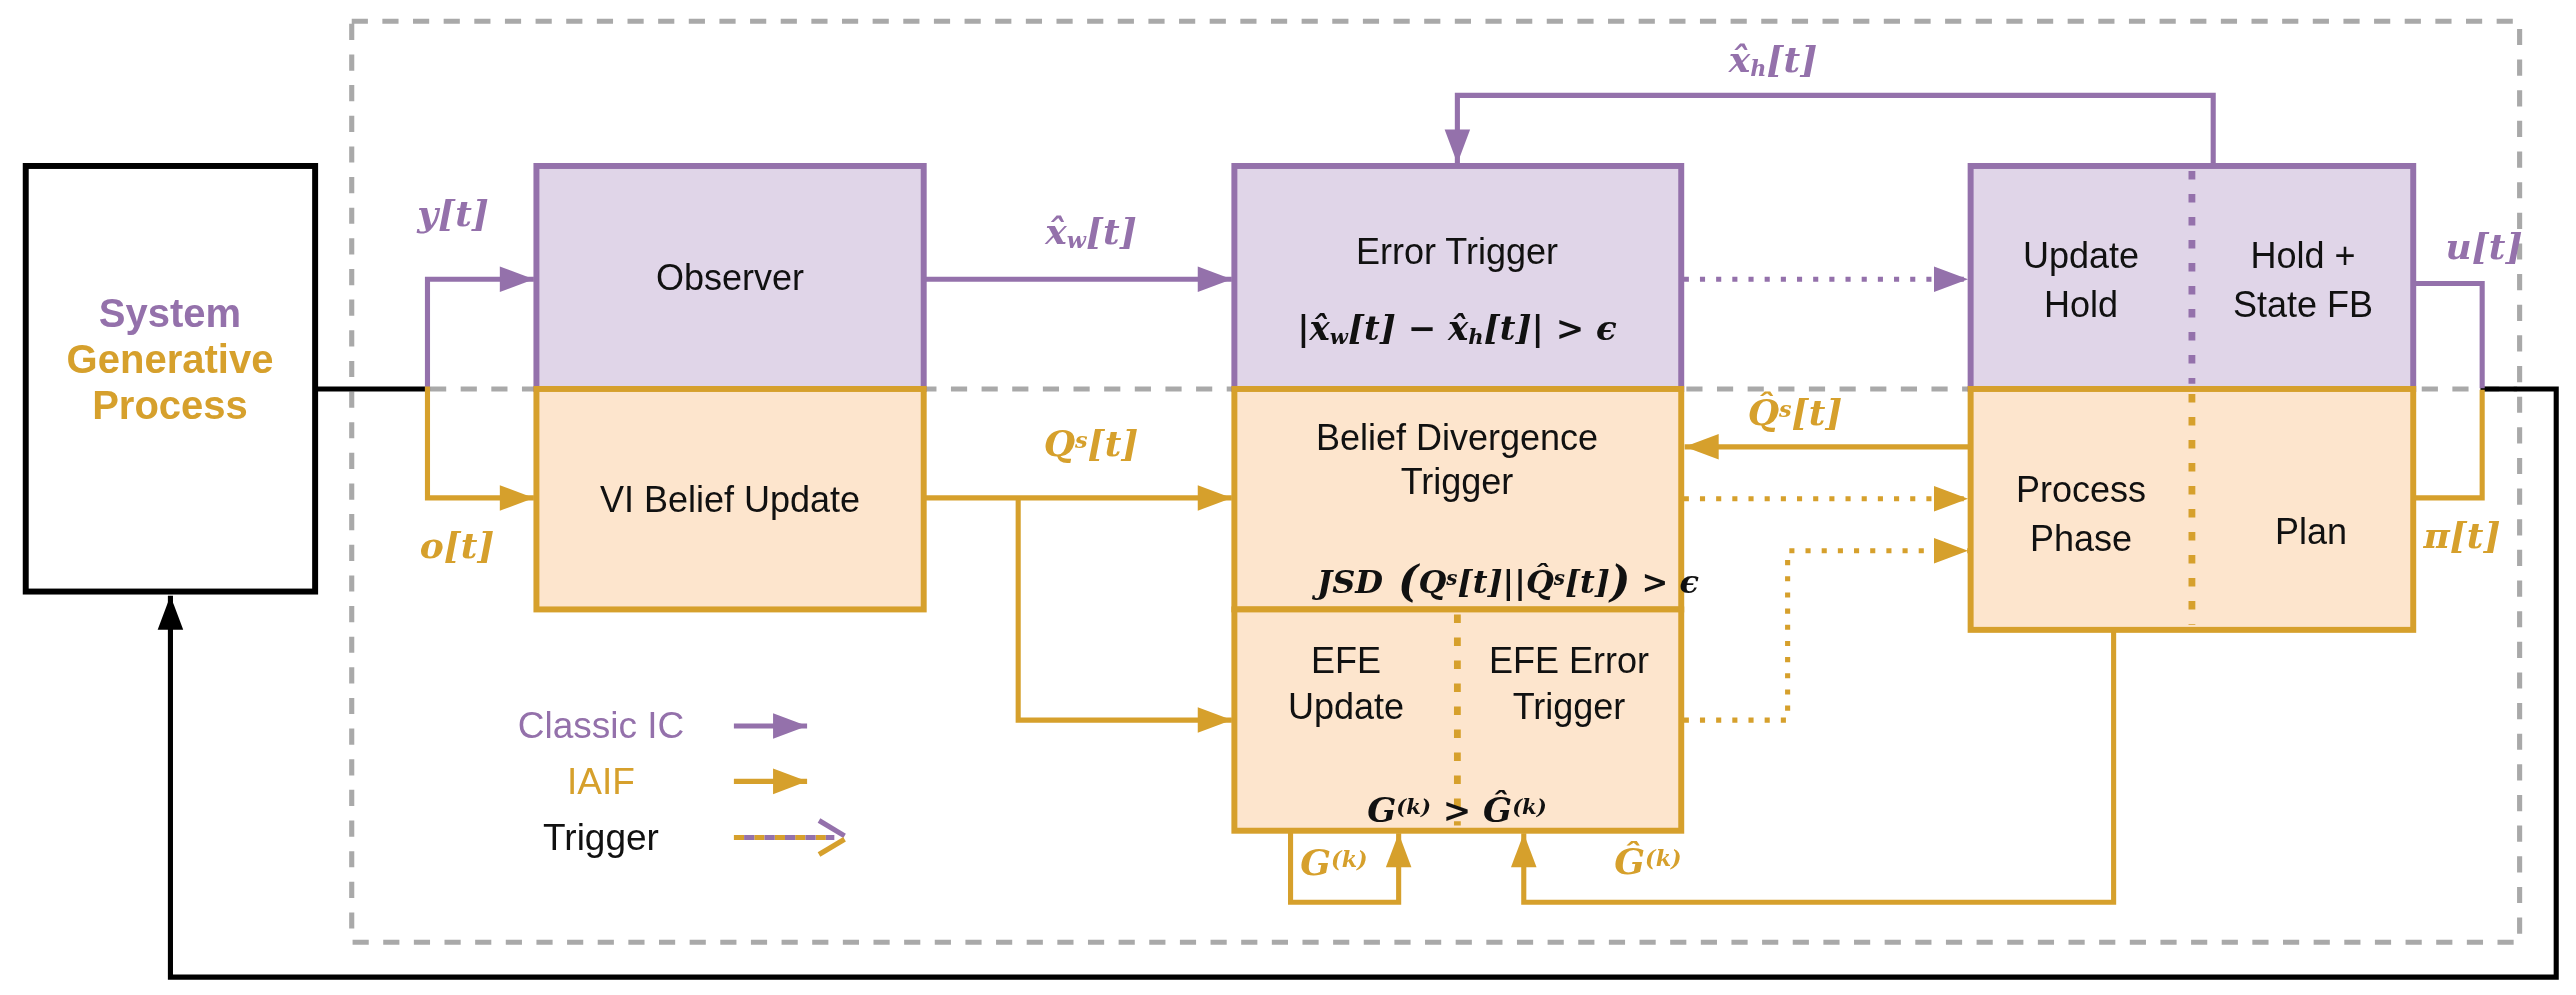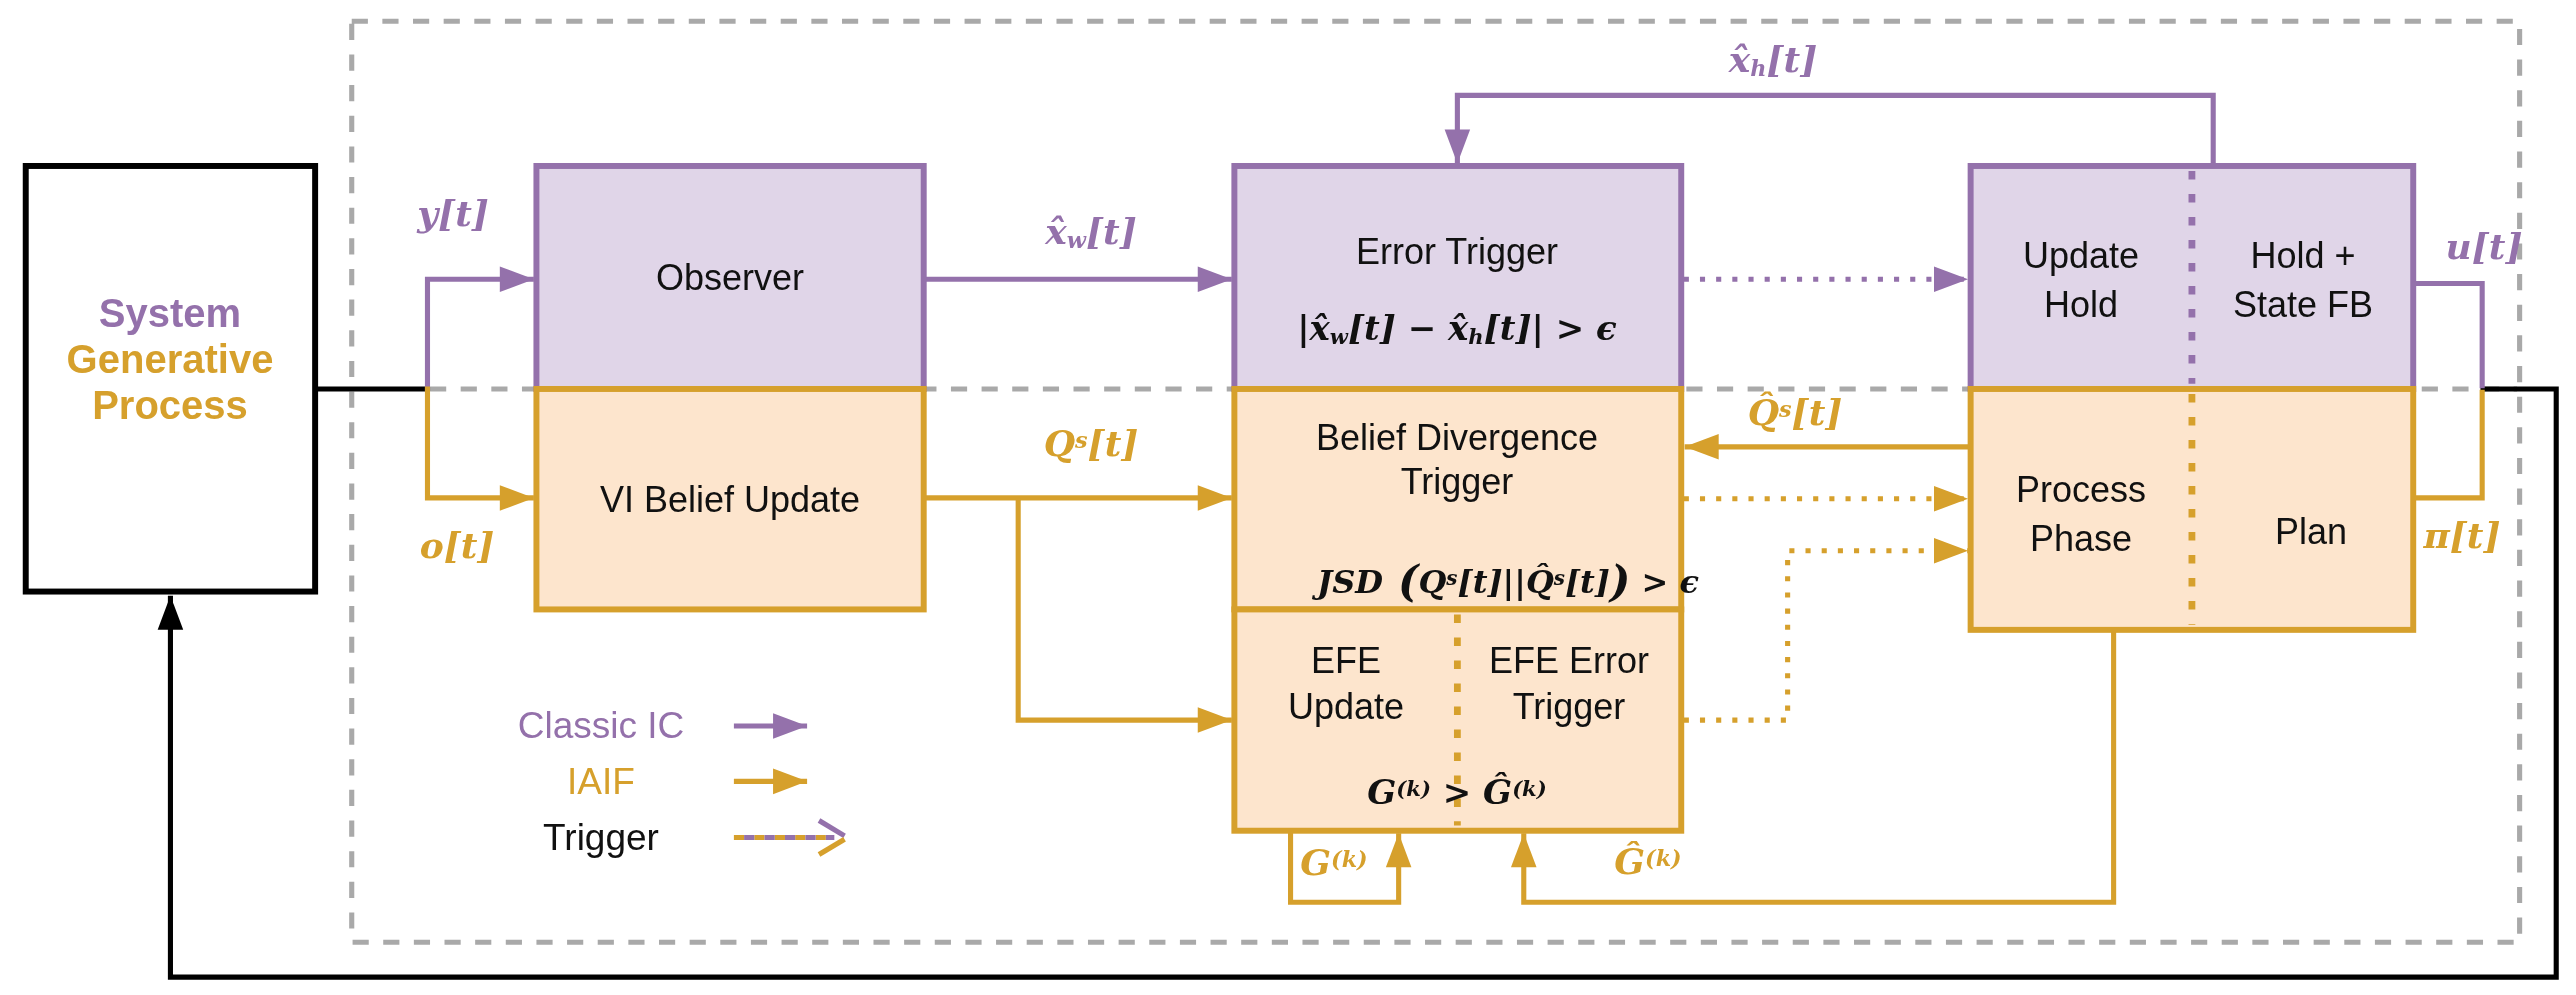--- a/index.html
+++ b/index.html
@@ -123,21 +123,21 @@
   <div class="lbl math f40" style="left:1457px;top:329px;"><span>|x̂</span><span class="sub">w</span><span>[t] − x̂</span><span class="sub">h</span><span>[t]| &gt; ϵ</span></div>
 
   <div class="lbl" style="left:1457px;top:438px;">Belief Divergence</div>
   <div class="lbl" style="left:1457px;top:482px;">Trigger</div>
   <div class="lbl math f38" style="left:1508px;top:552px;margin-top:29px;"><span>JSD</span><span class="big"> (</span><span>Q</span><span class="sup">s</span><span>[t]||Q̂</span><span class="sup">s</span><span>[t]</span><span class="big">)</span><span> &gt; ϵ</span></div>
 
   <div class="lbl" style="left:1346px;top:661px;">EFE</div>
   <div class="lbl" style="left:1346px;top:707px;">Update</div>
   <div class="lbl" style="left:1569px;top:661px;">EFE Error</div>
   <div class="lbl" style="left:1569px;top:707px;">Trigger</div>
-  <div class="lbl math f40" style="left:1457px;top:792px;"><span>G</span><span class="sup">(k)</span><span> &gt; Ĝ</span><span class="sup">(k)</span></div>
+  <div class="lbl math f40" style="left:1457px;top:810px;"><span>G</span><span class="sup">(k)</span><span> &gt; Ĝ</span><span class="sup">(k)</span></div>
 
   <div class="lbl" style="left:2081px;top:256px;">Update</div>
   <div class="lbl" style="left:2081px;top:305px;">Hold</div>
   <div class="lbl" style="left:2303px;top:256px;">Hold +</div>
   <div class="lbl" style="left:2303px;top:305px;">State FB</div>
 
   <div class="lbl" style="left:2081px;top:490px;">Process</div>
   <div class="lbl" style="left:2081px;top:539px;">Phase</div>
   <div class="lbl" style="left:2303px;top:532px;margin-left:8px;">Plan</div>
 

